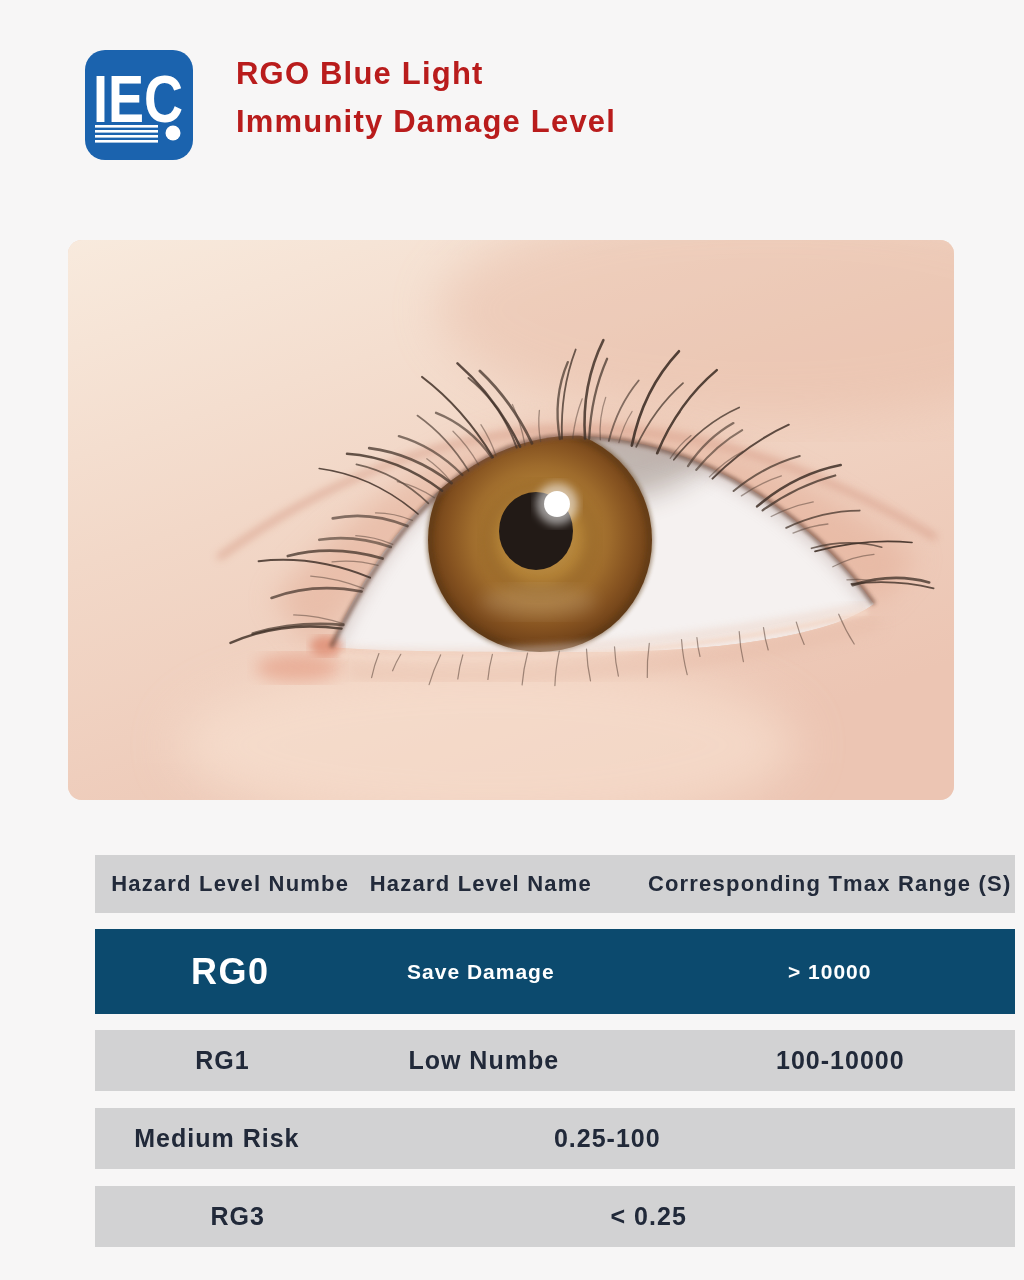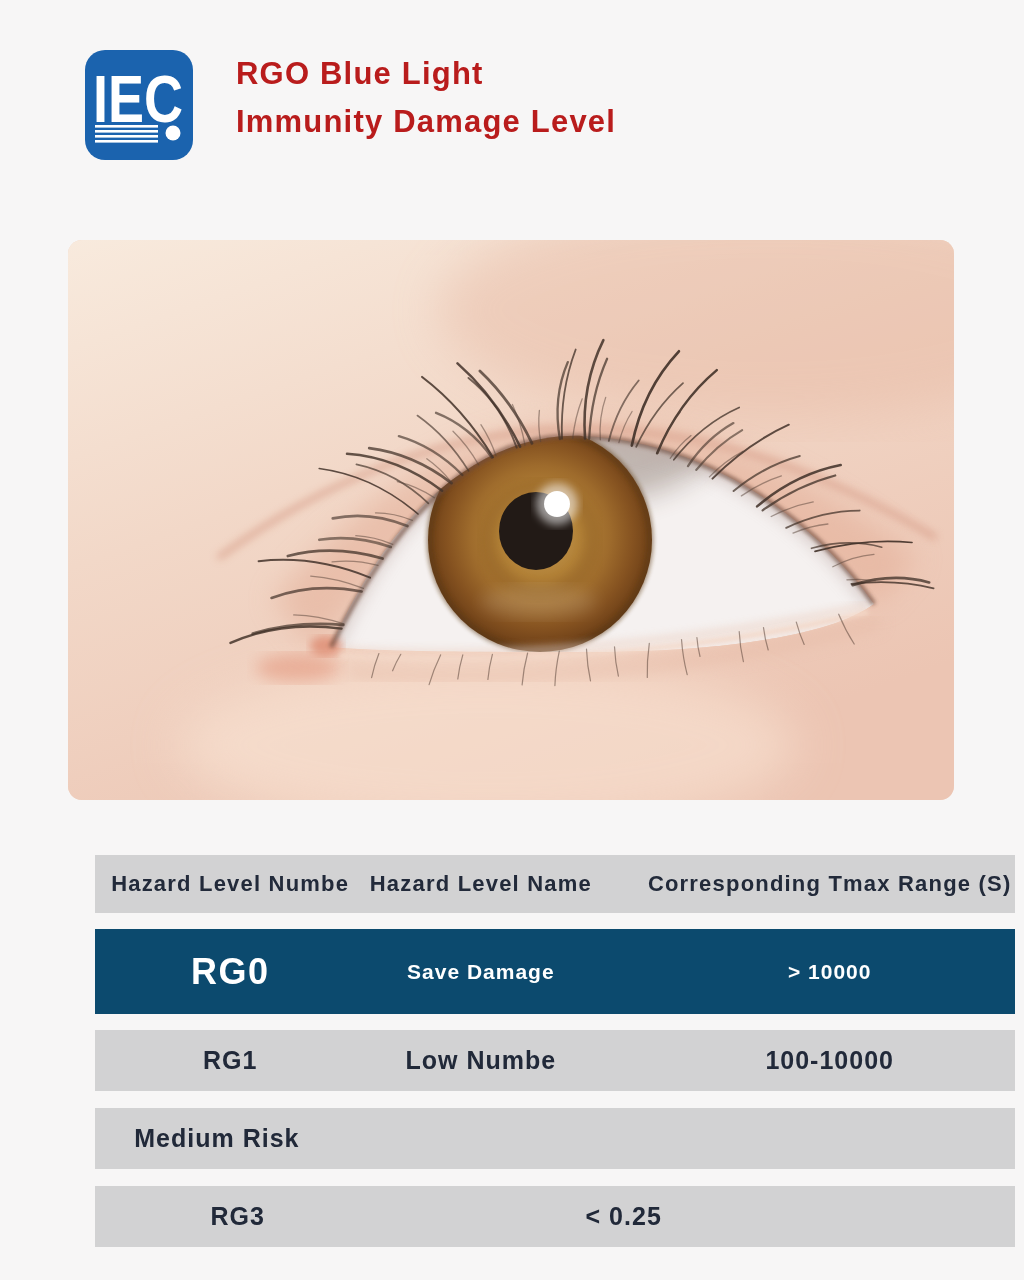--- a/index.html
+++ b/index.html
@@ -31,21 +31,21 @@
     height:58px;background:#d2d2d3;margin-bottom:16px;
     font-size:22px;font-weight:600;color:#222a3a;letter-spacing:1.2px;
   }
   .trow.highlight{
     height:85px;background:#0c4a6e;color:#ffffff;margin-bottom:16px;
   }
   .trow.highlight .c1{font-size:36px;font-weight:700;letter-spacing:1.5px;}
   .trow.highlight .c2,.trow.highlight .c3{font-size:21px;font-weight:600;letter-spacing:1px;}
   .trow.plain{
     height:61px;background:#d2d2d3;color:#212939;
-    font-size:25px;font-weight:600;letter-spacing:1px;margin-bottom:17px;
+    font-size:25px;font-weight:600;letter-spacing:1px;margin-bottom:17px;gap:25px;
   }
   .trow.plain:last-child{margin-bottom:0;}
 </style>
 </head>
 <body>
 
 <div class="logo-wrap">
   <svg width="108" height="110" viewBox="0 0 108 110">
     <rect x="0" y="0" width="108" height="110" rx="20" fill="#1b63ae"></rect>
     <text x="8" y="72" font-size="66" font-weight="bold" fill="#ffffff" textLength="90" lengthAdjust="spacingAndGlyphs" font-family="Liberation Sans, sans-serif">IEC</text>
@@ -226,19 +226,20 @@
   </div>
 
   <div class="trow plain">
     <div class="c1">RG1</div>
     <div class="c2">Low Numbe</div>
     <div class="c3">100-10000</div>
   </div>
 
   <div class="trow plain">
     <div class="c2">Medium Risk</div>
+    <div class="c3">0.25-100</div>
   </div>
 
   <div class="trow plain">
     <div class="c1">RG3</div>
     <div class="c3">&lt; 0.25</div>
   </div>
 </section>
 
 </body></html>

